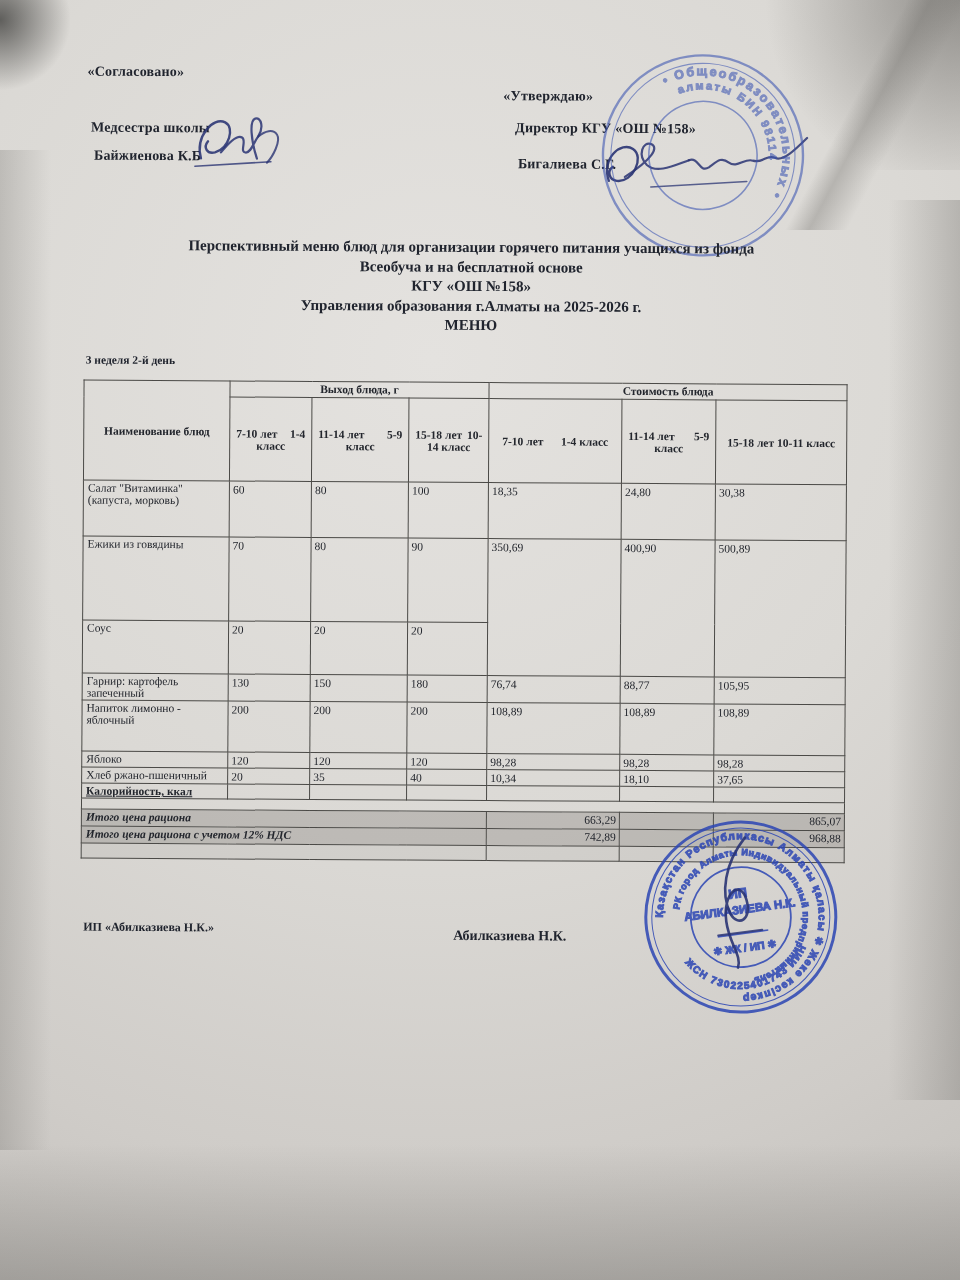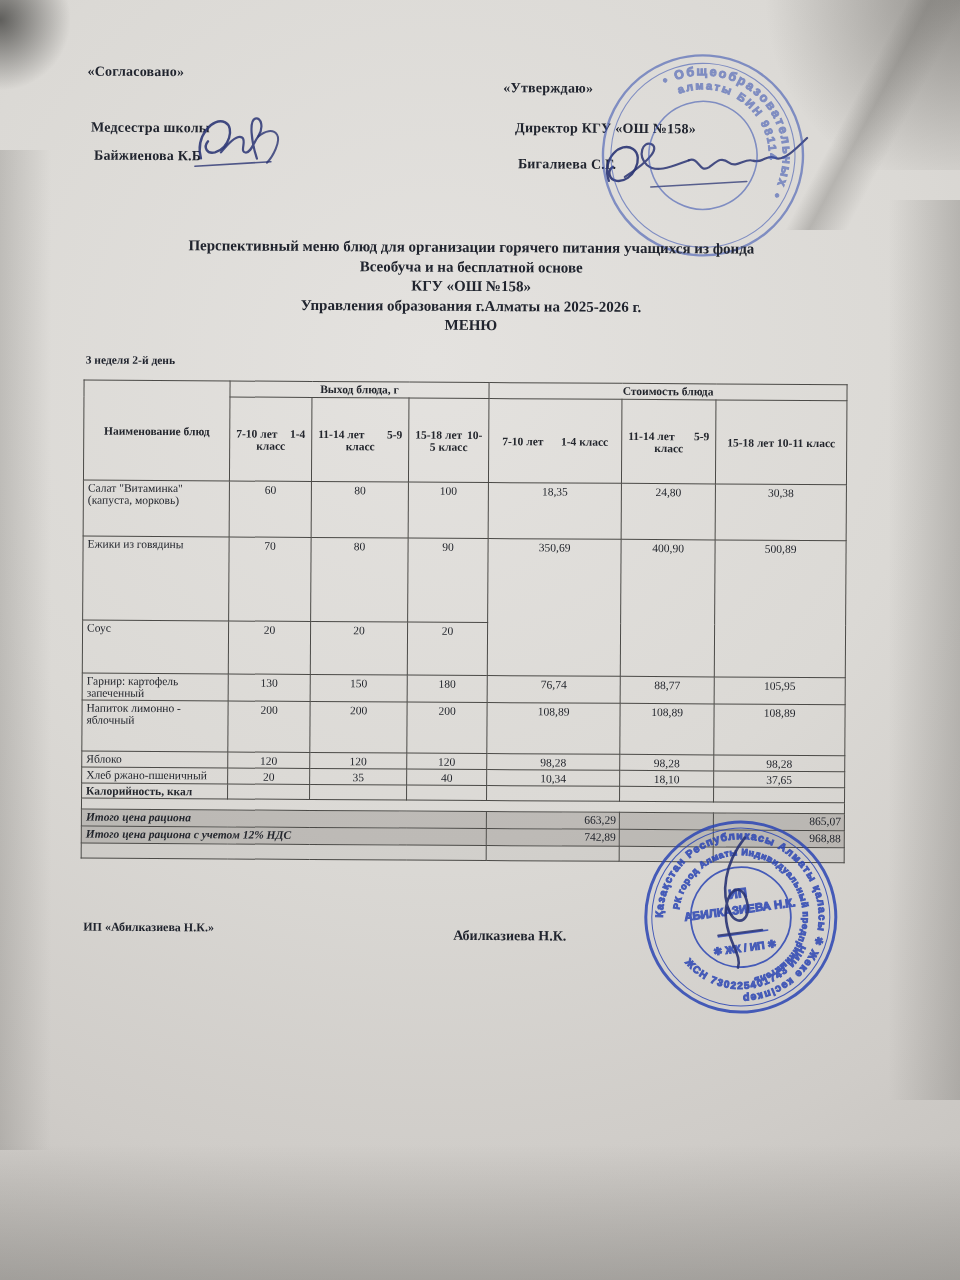--- a/index.html
+++ b/index.html
@@ -21,35 +21,35 @@
     background:linear-gradient(to left, rgba(100,98,94,.30), rgba(100,98,94,0) 80%);}
   #sh-bottom{left:0;bottom:0;width:960px;height:160px;
     background:linear-gradient(to top, rgba(95,93,89,.35), rgba(95,93,89,0) 85%);}
   #sh-left{left:0;top:150px;width:60px;height:1000px;
     background:linear-gradient(to right, rgba(100,98,94,.25), rgba(100,98,94,0) 85%);}
 
   #content{position:absolute;left:0;top:0;width:960px;height:1280px;
     transform:rotate(.35deg);transform-origin:480px 640px;color:#20242e;}
 
   .abs{position:absolute;}
-  .b{font-weight:bold;}
+  .b{font-weight:bold;text-decoration:underline;}
   .approval{font-size:14px;font-weight:bold;letter-spacing:.2px;}
   #title-block{left:90px;top:238px;width:758px;text-align:center;
     font-size:15px;font-weight:bold;line-height:19.5px;}
   #day-label{left:84px;top:356px;font-size:11.5px;font-weight:bold;}
 
   
   #menu-table-wrap{left:82px;top:382px;}
   table{border-collapse:collapse;table-layout:fixed;width:763px;
     font-size:11.5px;color:#23262d;}
   td,th{border:1px solid #4b4a47;padding:1px 3px;vertical-align:top;
     font-weight:normal;overflow:hidden;}
   th{font-weight:bold;text-align:center;}
   .name-cell{text-align:left;padding-left:4px;}
-  .num{text-align:center;padding-top:2px;}
+  .num{text-align:left;padding-top:2px;}
   .hg{height:16px;}
   .hs{height:84px;}
   .hs th{vertical-align:middle;}
   .sub{display:flex;flex-direction:column;justify-content:center;height:100%;}
   .sub-l1{display:flex;justify-content:space-between;padding:0 3px;}
   .sub-l2{text-align:center;}
   .r-salat{height:56px;} .r-ezhiki{height:84px;} .r-sous{height:53px;}
   .r-garnir{height:25px;} .r-napitok{height:51px;} .r-yabloko{height:16px;}
   .r-hleb{height:13px;} .r-kalor{height:14px;}
   .spacer-row td{height:8px;border-top:1px solid #4b4a47;border-bottom:1px solid #4b4a47;}
@@ -69,21 +69,21 @@
 </head>
 <body>
 
 <div id="photo">
   <div id="content">
 
     <div class="abs approval" style="left:84px;top:66px;">«Согласовано»</div>
     <div class="abs approval" style="left:88px;top:122px;">Медсестра школы</div>
     <div class="abs approval" style="left:91px;top:150px;">Байжиенова К.Б</div>
 
-    <div class="abs approval" style="left:500px;top:80px;">«Утверждаю»</div>
+    <div class="abs approval" style="left:500px;top:88px;">«Утверждаю»</div>
     <div class="abs approval" style="left:512px;top:120px;">Директор КГУ «ОШ №158»</div>
     <div class="abs approval" style="left:515px;top:156px;">Бигалиева С.Г.</div>
 
     <svg class="sig" style="left:182px;top:108px;" width="115" height="75" viewBox="0 0 115 75">
       <path d="M16,52 C10,30 28,10 40,16 C50,21 44,42 30,46 C22,48 18,41 23,35" stroke-width="2.4" opacity=".88"></path>
       <path d="M36,46 C44,36 52,28 57,31 C62,34 54,46 61,46 C66,46 68,37 73,30 C79,21 76,10 70,12 C64,14 66,34 72,52" stroke-width="2.2" opacity=".85"></path>
       <path d="M73,30 C80,24 88,22 92,28 C96,34 88,50 82,56" stroke-width="2" opacity=".8"></path>
       <path d="M10,60 L86,55" stroke-width="1.6" opacity=".8"></path>
     </svg>
 
@@ -155,21 +155,21 @@
                   </div>
             <div class="sub-l2">класс</div>
                 </div>
           </th>
           <th>
             <div class="sub">
                   <div class="sub-l1">
                     <span>15-18 лет</span>
                     <span>10-</span>
                   </div>
-            <div class="sub-l2">5 класс</div>
+            <div class="sub-l2">14 класс</div>
                 </div>
           </th>
           <th>
             <div class="sub">
                   <div class="sub-l1" style="padding:0 10px;">
                     <span>7-10 лет</span>
                     <span>1-4 класс</span>
                   </div>
                 </div>
           </th>

